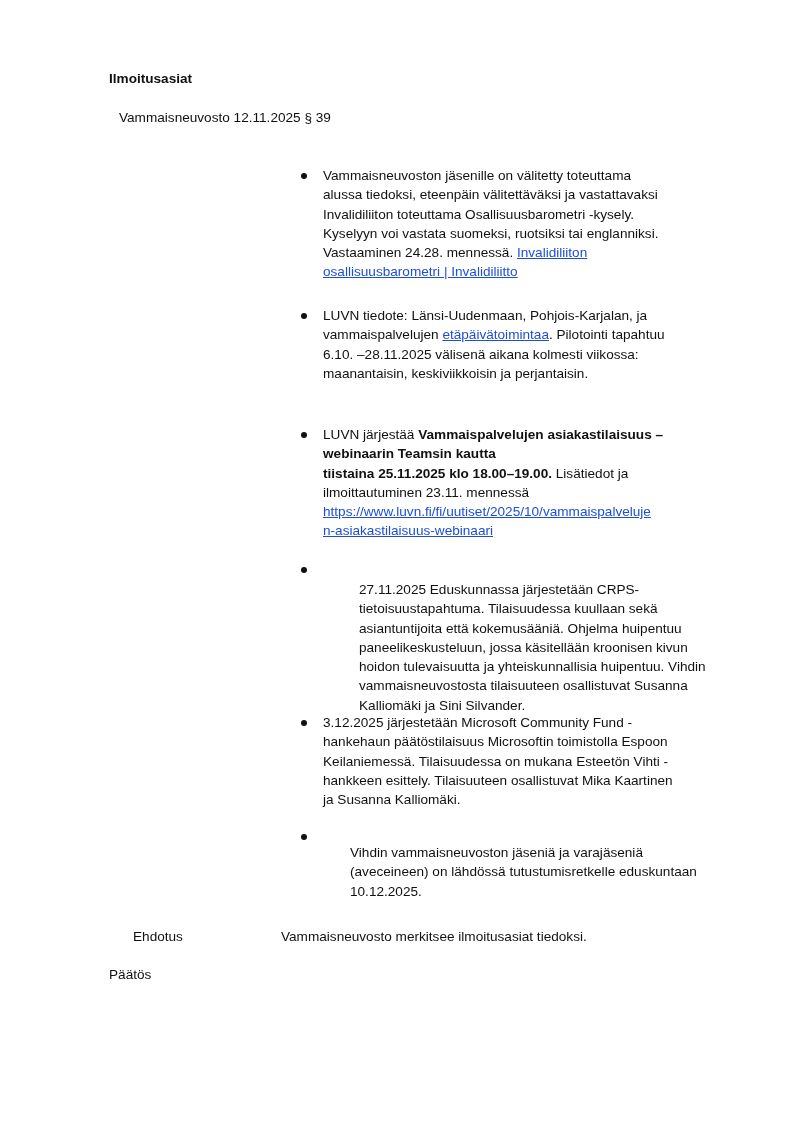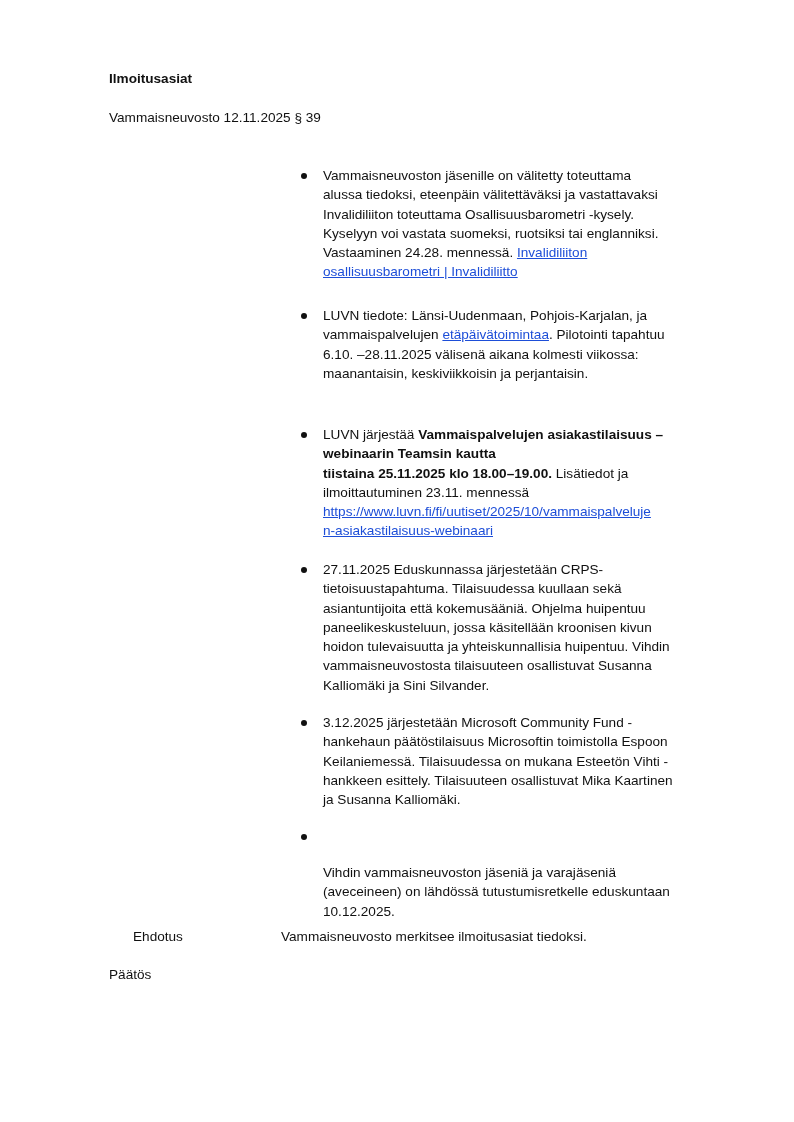--- a/index.html
+++ b/index.html
@@ -10,21 +10,21 @@
   .bullet-dot { position:absolute; width:6px; height:6px; border-radius:50%; background:#111; }
   .item { position:absolute; left:323px; width:400px; font-size:13.6px; line-height:19.3px; }
   .line { display:block; white-space:nowrap; }
   a { color:#1d4ed8; text-decoration:underline; }
   b { font-weight:bold; }
 </style>
 </head>
 <body>
 
 <div class="abs title" style="left:77px; top:69px;">Ilmoitusasiat</div>
-<div class="abs" style="left:77px; top:108px;">Vammaisneuvosto 12.11.2025 § 39</div>
+<div class="abs" style="left:87px; top:108px;">Vammaisneuvosto 12.11.2025 § 39</div>
 
 <span class="bullet-dot" style="left:301px; top:173px;"></span>
 <div class="item" style="top:166px;">
   <span class="line">Vammaisneuvoston jäsenille on välitetty toteuttama</span>
   <span class="line">alussa tiedoksi, eteenpäin välitettäväksi ja vastattavaksi</span>
   <span class="line">Invalidiliiton toteuttama Osallisuusbarometri -kysely.</span>
   <span class="line">Kyselyyn voi vastata suomeksi, ruotsiksi tai englanniksi.</span>
   <span class="line"><span>Vastaaminen 24.28. mennessä. </span><a href="#">Invalidiliiton</a></span>
   <span class="line"><a href="#">osallisuusbarometri | Invalidiliitto</a></span>
 </div>
@@ -41,41 +41,41 @@
 <div class="item" style="top:425px;">
   <span class="line"><span>LUVN järjestää </span><b>Vammaispalvelujen asiakastilaisuus –</b></span>
   <span class="line"><b>webinaarin Teamsin kautta</b></span>
   <span class="line"><b>tiistaina 25.11.2025  klo 18.00–19.00.</b><span> Lisätiedot ja</span></span>
   <span class="line">ilmoittautuminen  23.11. mennessä</span>
   <span class="line"><a href="#">https://www.luvn.fi/fi/uutiset/2025/10/vammaispalveluje</a></span>
   <span class="line"><a href="#">n-asiakastilaisuus-webinaari</a></span>
 </div>
 
 <span class="bullet-dot" style="left:301px; top:567px;"></span>
-<div class="item" style="top:560px;">
+<div class="item" style="top:580px;margin-left:36px;">
   <span class="line">27.11.2025 Eduskunnassa järjestetään CRPS-</span>
   <span class="line">tietoisuustapahtuma. Tilaisuudessa kuullaan sekä</span>
   <span class="line">asiantuntijoita että kokemusääniä. Ohjelma huipentuu</span>
   <span class="line">paneelikeskusteluun, jossa käsitellään kroonisen kivun</span>
   <span class="line">hoidon tulevaisuutta ja yhteiskunnallisia huipentuu. Vihdin</span>
   <span class="line">vammaisneuvostosta tilaisuuteen osallistuvat Susanna</span>
   <span class="line">Kalliomäki ja Sini Silvander.</span>
 </div>
 
 <span class="bullet-dot" style="left:301px; top:720px;"></span>
 <div class="item" style="top:713px;">
   <span class="line">3.12.2025 järjestetään Microsoft Community Fund -</span>
   <span class="line">hankehaun päätöstilaisuus Microsoftin toimistolla Espoon</span>
   <span class="line">Keilaniemessä. Tilaisuudessa on mukana Esteetön Vihti -</span>
   <span class="line">hankkeen esittely. Tilaisuuteen osallistuvat Mika Kaartinen</span>
   <span class="line">ja Susanna Kalliomäki.</span>
 </div>
 
 <span class="bullet-dot" style="left:301px; top:834px;"></span>
-<div class="item" style="top:863px;">
+<div class="item" style="top:843px;margin-left:27px;">
   <span class="line">Vihdin vammaisneuvoston jäseniä ja varajäseniä</span>
   <span class="line">(aveceineen) on lähdössä tutustumisretkelle eduskuntaan</span>
   <span class="line">10.12.2025.</span>
 </div>
 
 <div class="abs" style="left:77px; top:927px;margin-left:24px;">Ehdotus</div>
 <div class="abs" style="left:249px; top:927px;">Vammaisneuvosto merkitsee ilmoitusasiat tiedoksi.</div>
 <div class="abs" style="left:77px; top:965px;">Päätös</div>
 
 </body></html>

